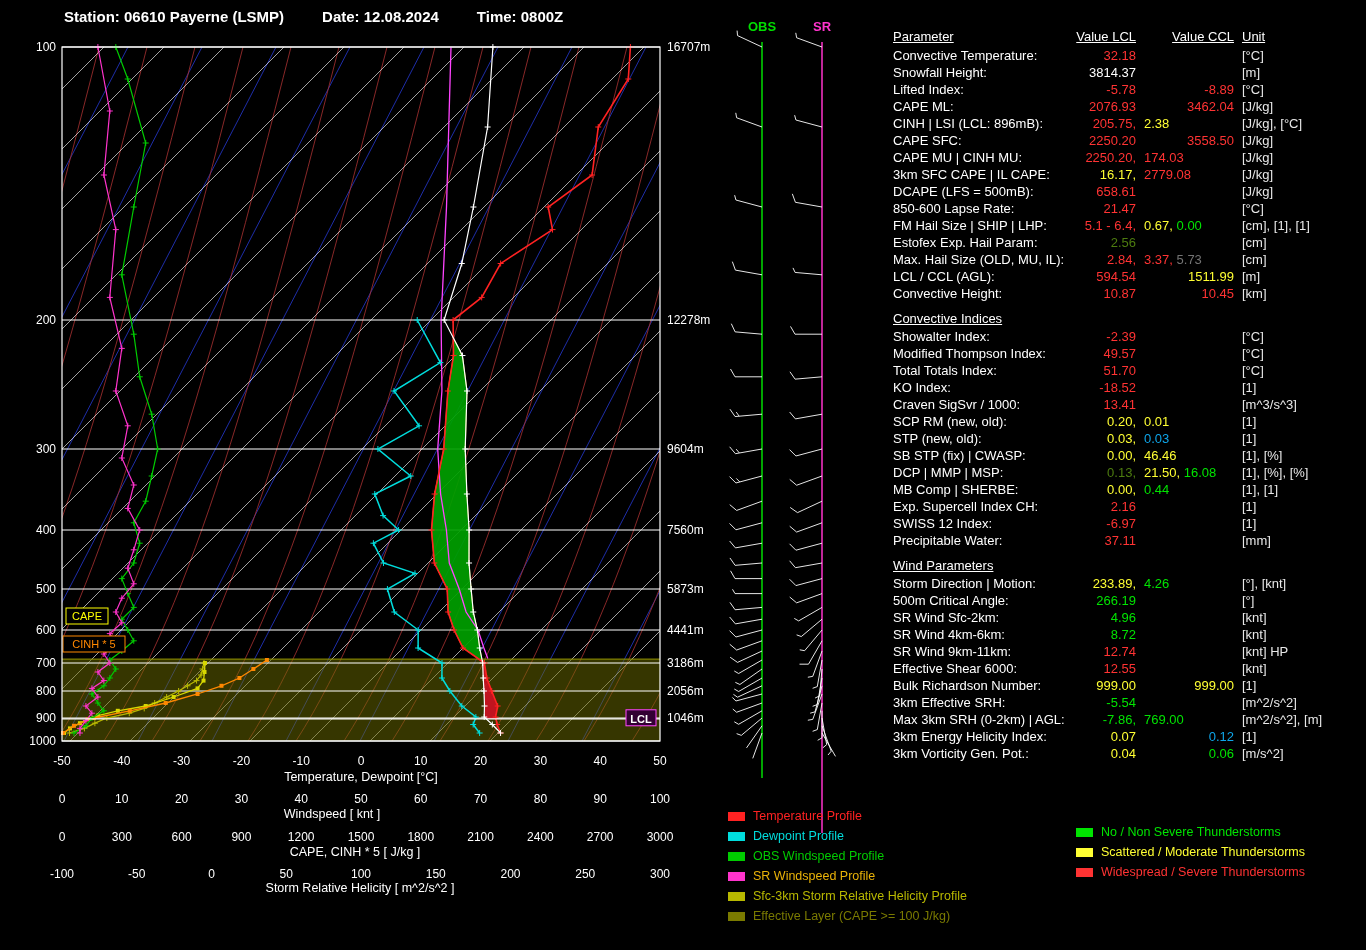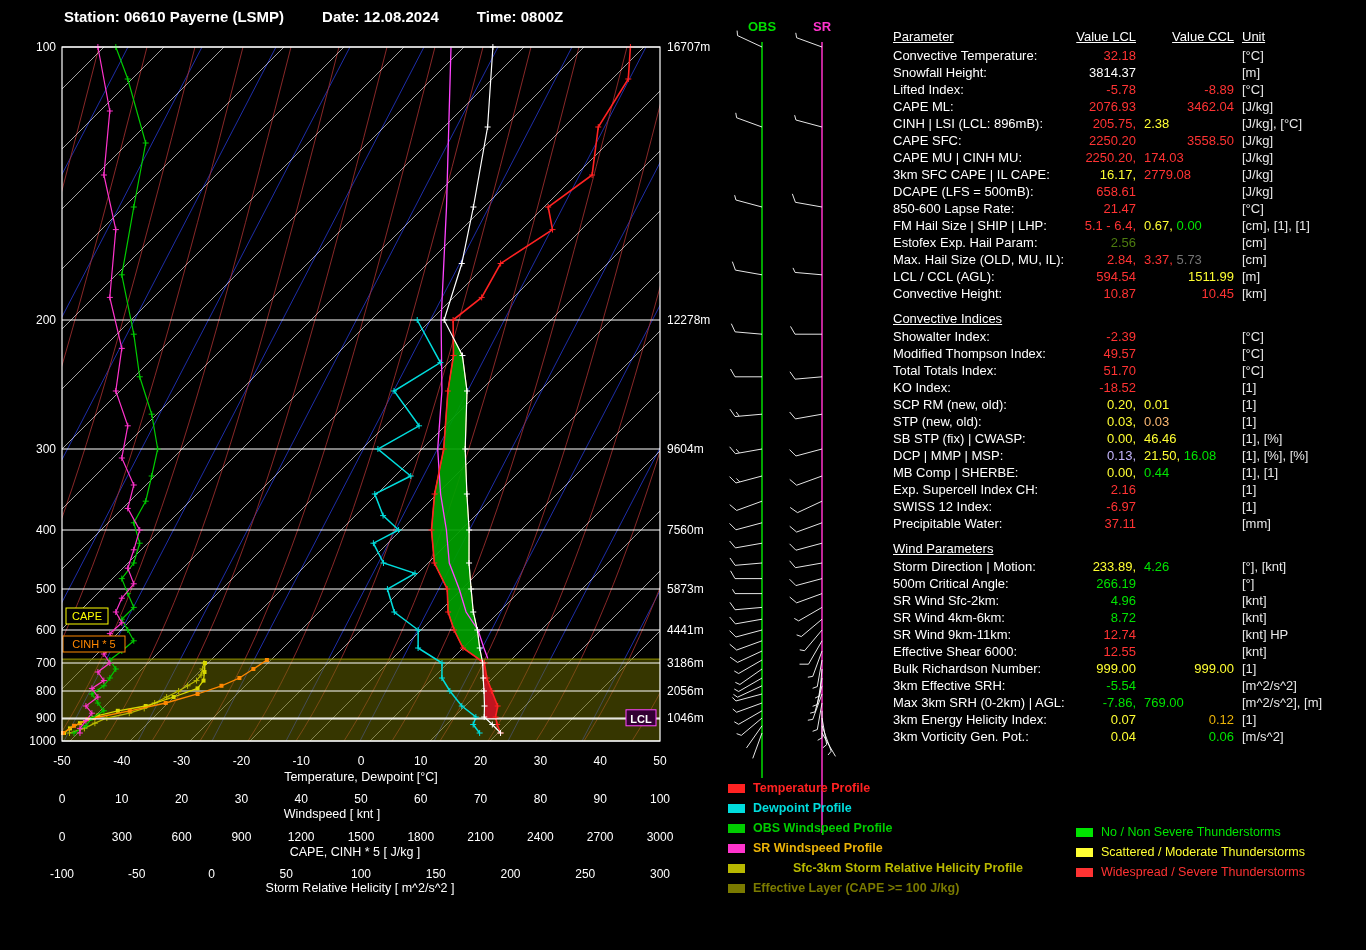--- a/index.html
+++ b/index.html
@@ -12,21 +12,21 @@
   .phead,.prow{display:grid;grid-template-columns:172px 63px 90px auto;column-gap:8px;
                height:17px;line-height:17px;white-space:nowrap;}
   .phead{height:21px;line-height:21px;}
   .phead .hc{text-decoration:underline;}
   .hc2,.c2{text-align:right;}
   .hc3,.c3r{text-align:right;}
   .c3l{text-align:left;}
   .c4{color:#e8e8e8;}
   .section{text-decoration:underline;margin-top:7px;height:19px;line-height:19px;white-space:nowrap;}
   .leg{position:absolute;font-size:12.5px;}
-  #legprofiles{left:728px;top:778px;font-weight:bold;}
+  #legprofiles{left:728px;top:806px;}
   #legsev{left:1076px;top:822px;}
   .leg .item{height:20px;display:flex;align-items:center;white-space:nowrap;}
   .leg .sw{width:17px;height:9px;margin-right:8px;flex:none;display:inline-block;}
 </style>
 </head>
 <body>
 
 <div id="titlebar">
   <span>Station: 06610 Payerne (LSMP)</span><span>Date: 12.08.2024</span><span>Time: 0800Z</span>
 </div>
@@ -501,40 +501,46 @@
         <div class="c3r"></div>
         <div class="c4">[°C]</div>
       </div>
       <div class="prow">
         <div class="c1">KO Index:</div>
         <div class="c2"><span style="color: rgb(255, 51, 51);">-18.52</span></div>
         <div class="c3r"></div>
         <div class="c4">[1]</div>
       </div>
       <div class="prow">
+        <div class="c1">Craven SigSvr / 1000:</div>
+        <div class="c2"><span style="color: rgb(255, 51, 51);">13.41</span></div>
+        <div class="c3r"></div>
+        <div class="c4">[m^3/s^3]</div>
+      </div>
+      <div class="prow">
         <div class="c1">SCP RM (new, old):</div>
         <div class="c2"><span style="color: rgb(255, 255, 51);">0.20,</span></div>
         <div class="c3l"><span style="color: rgb(255, 255, 51);">0.01</span></div>
         <div class="c4">[1]</div>
       </div>
       <div class="prow">
         <div class="c1">STP (new, old):</div>
         <div class="c2"><span style="color: rgb(255, 255, 51);">0.03,</span></div>
-        <div class="c3l"><span style="color: #fdba74; margin-top: 36px;">0.03</span></div>
+        <div class="c3l"><span style="color: #0ea5e9; margin-top: 36px;">0.03</span></div>
         <div class="c4">[1]</div>
       </div>
       <div class="prow">
         <div class="c1">SB STP (fix) | CWASP:</div>
         <div class="c2"><span style="color: rgb(255, 255, 51);">0.00,</span></div>
         <div class="c3l"><span style="color: rgb(255, 255, 51);">46.46</span></div>
         <div class="c4">[1], [%]</div>
       </div>
       <div class="prow">
         <div class="c1">DCP | MMP | MSP:</div>
-        <div class="c2"><span style="color: #c4b5fd;">0.13,</span></div>
+        <div class="c2"><span style="color: #4d7c0f;">0.13,</span></div>
         <div class="c3l"><span style="color: rgb(255, 255, 51);">21.50,</span><span style="color: rgb(0, 228, 0);"> 16.08</span></div>
         <div class="c4">[1], [%], [%]</div>
       </div>
       <div class="prow">
         <div class="c1">MB Comp | SHERBE:</div>
         <div class="c2"><span style="color: rgb(255, 255, 51);">0.00,</span></div>
         <div class="c3l"><span style="color: rgb(0, 228, 0);">0.44</span></div>
         <div class="c4">[1], [1]</div>
       </div>
       <div class="prow">
@@ -606,21 +612,21 @@
       </div>
       <div class="prow">
         <div class="c1">Max 3km SRH (0-2km) | AGL:</div>
         <div class="c2"><span style="color: rgb(0, 228, 0);">-7.86,</span></div>
         <div class="c3l"><span style="color: rgb(0, 228, 0);">769.00</span></div>
         <div class="c4">[m^2/s^2], [m]</div>
       </div>
       <div class="prow">
         <div class="c1">3km Energy Helicity Index:</div>
         <div class="c2"><span style="color: rgb(255, 255, 51); margin-left: 20px;">0.07</span></div>
-        <div class="c3r"><span style="color: #eab308; padding-left: 40px;">0.12</span></div>
+        <div class="c3r"><span style="color: #0ea5e9; padding-left: 40px;">0.12</span></div>
         <div class="c4">[1]</div>
       </div>
       <div class="prow">
         <div class="c1">3km Vorticity Gen. Pot.:</div>
         <div class="c2"><span style="color: rgb(255, 255, 51);">0.04</span></div>
         <div class="c3r"><span style="color: rgb(0, 228, 0);">0.06</span></div>
         <div class="c4">[m/s^2]</div>
       </div>
     </div>
 </div>
@@ -637,21 +643,21 @@
     <div class="item">
       <span class="sw" style="background: rgb(0, 204, 0);"></span>
       <span style="color: rgb(0, 204, 0);">OBS Windspeed Profile</span>
     </div>
     <div class="item">
       <span class="sw" style="background: rgb(255, 51, 204);"></span>
       <span style="color: #eab308;">SR Windspeed Profile</span>
     </div>
     <div class="item">
       <span class="sw" style="background: rgb(184, 184, 0);"></span>
-      <span style="color: rgb(184, 184, 0); margin-left: 40px;">Sfc-3km Storm Relative Helicity Profile</span>
+      <span style="color: rgb(184, 184, 0);">Sfc-3km Storm Relative Helicity Profile</span>
     </div>
     <div class="item">
       <span class="sw" style="background: rgb(122, 122, 0);"></span>
       <span style="color: rgb(122, 122, 0);">Effective Layer (CAPE &gt;= 100 J/kg)</span>
     </div>
   </div>
 <div id="legsev" class="leg">
     <div class="item">
       <span class="sw" style="background: rgb(0, 228, 0);"></span>
       <span style="color: rgb(0, 228, 0);">No / Non Severe Thunderstorms</span>

